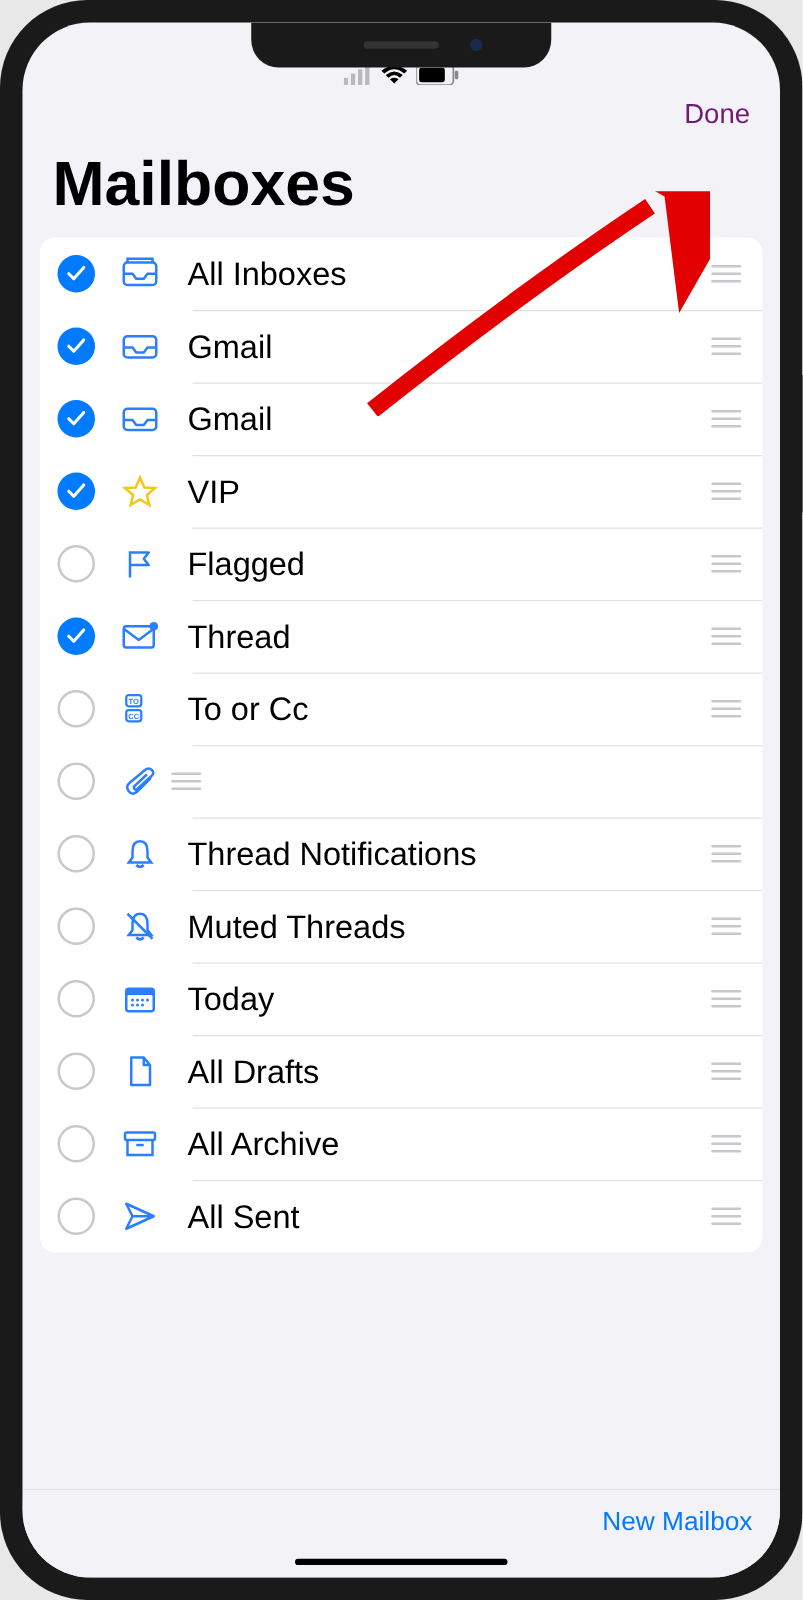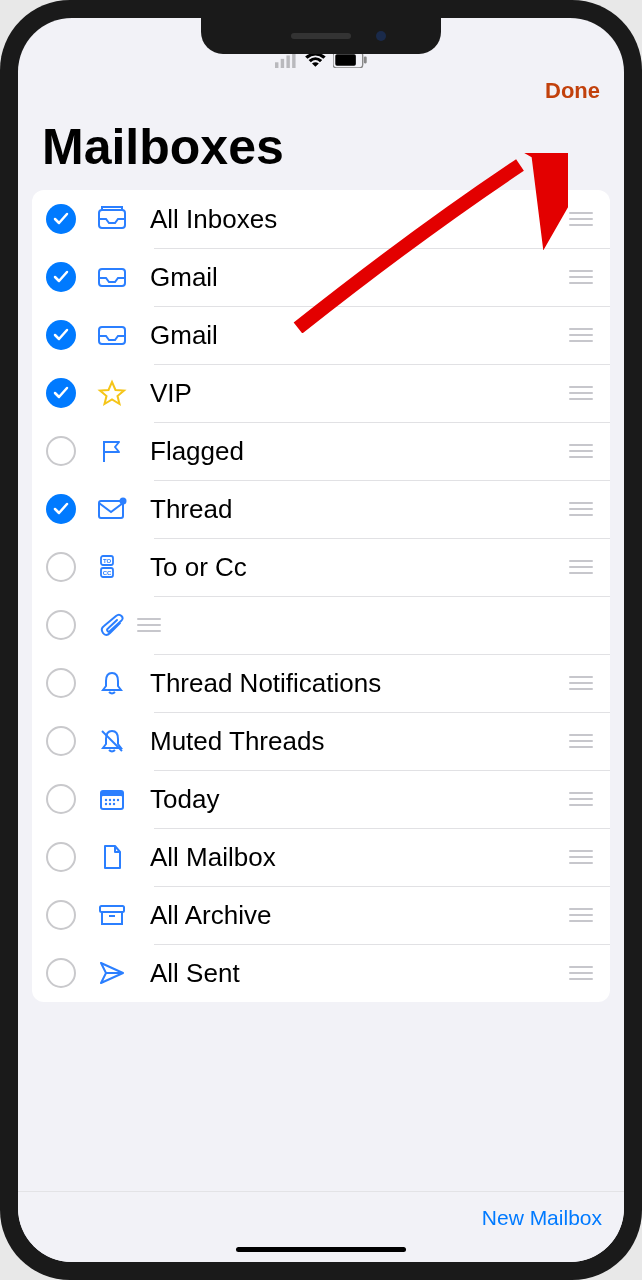--- a/index.html
+++ b/index.html
@@ -11,21 +11,21 @@
     .side-btn.l3 { left: -4px; top: 375px; width: 6px; height: 75px; border-radius: 3px 0 0 3px; }
     .side-btn.r1 { right: -4px; top: 300px; width: 6px; height: 110px; border-radius: 0 3px 3px 0; }
     .screen { width: 100%; height: 100%; background: #f2f2f7; border-radius: 54px; overflow: hidden; position: relative; display: flex; flex-direction: column; }
     .notch { position: absolute; top: 0; left: 50%; transform: translateX(-50%); width: 240px; height: 36px; background: #1a1a1a; border-radius: 0 0 22px 22px; z-index: 10; display:flex; align-items:center; justify-content:center; gap: 50px; }
     .notch .speaker { width: 60px; height: 6px; background:#333; border-radius:3px; }
     .notch .cam { width:10px; height:10px; background:#1a2a4a; border-radius:50%; position:absolute; right:55px; top:13px; }
     .status-bar { height: 50px; display: flex; justify-content: space-between; align-items: center; padding: 0 40px; font-weight: 600; font-size: 20px; flex-direction: column; }
     .status-right { display:flex; align-items:center; gap:6px; }
     .status-right svg { height:16px; }
     .nav-bar { display: flex; justify-content: flex-end; padding: 10px 24px 8px; }
-    .done-btn { color: #c2410c; font-size: 22px; font-weight: 700; background:none; border:none; }
+    .done-btn { color: #701a75; font-size: 22px; font-weight: 400; background:none; border:none; }
     .title { font-size: 50px; font-weight: 800; padding: 6px 24px 14px; color:#000; }
     .list { background: #fff; margin: 0 14px; border-radius: 12px; overflow:hidden; }
     .row { display: flex; align-items: center; height: 58px; padding-left: 14px; position:relative; }
     .row + .row::before { content:""; position:absolute; left: 122px; right:0; top:0; height:1px; background:#e1e1e4; }
     .check { width: 30px; height: 30px; border-radius: 50%; display:flex; align-items:center; justify-content:center; flex-shrink:0; }
     .check.on { background:#007aff; }
     .check.off { border: 2px solid #c9c9cc; }
     .check.on svg { width:16px; height:16px; }
     .icon { width: 44px; display:flex; align-items:center; justify-content:center; margin-left: 14px; flex-shrink:0; }
     .icon svg { width: 32px; height: 28px; }
@@ -251,21 +251,21 @@
             <span></span>
           </div>
         </div>
         <div class="row">
           <div class="check off"></div>
           <div class="icon">
             <svg viewBox="0 0 32 28">
               <use href="#i-doc"></use>
             </svg>
           </div>
-          <div class="label">All Mailbox</div>
+          <div class="label">All Drafts</div>
           <div class="grip">
             <span></span>
             <span></span>
             <span></span>
           </div>
         </div>
         <div class="row">
           <div class="check off"></div>
           <div class="icon">
             <svg viewBox="0 0 32 28">

